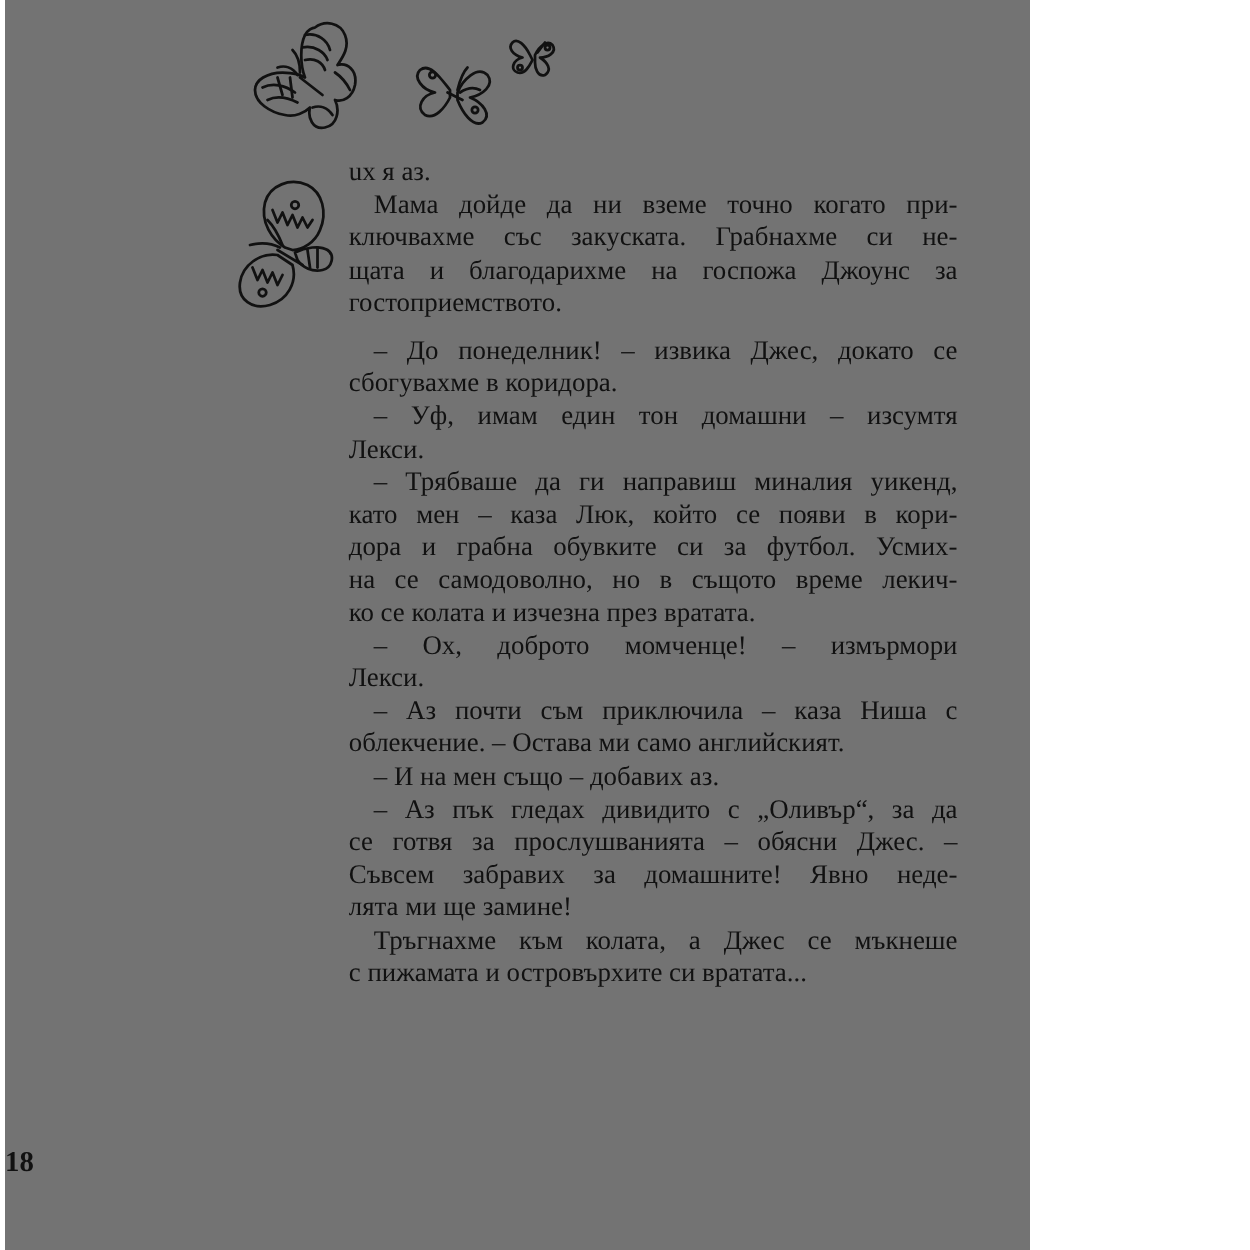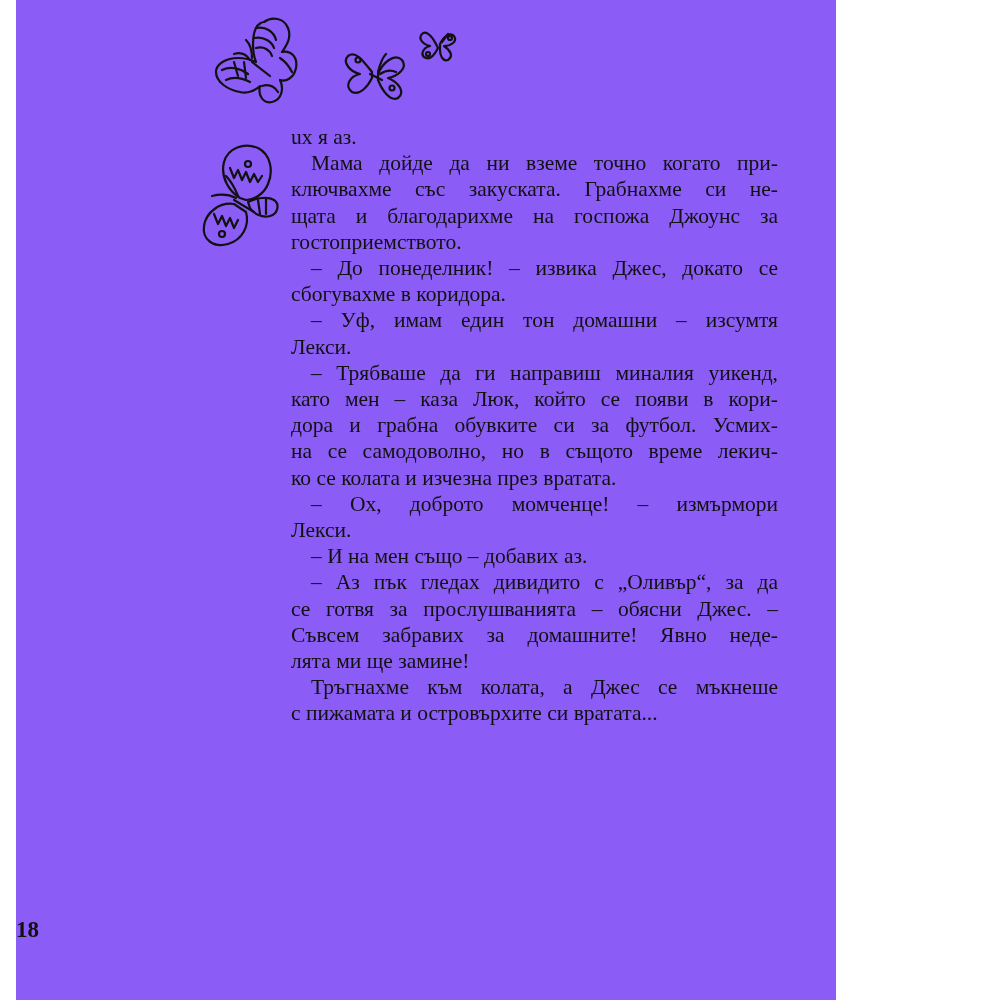--- a/index.html
+++ b/index.html
@@ -1,17 +1,17 @@
 <!DOCTYPE html>
 <html><head>
 <meta charset="utf-8">
 <style>
   html, body { margin:0; padding:0; background:#ffffff; }
   body { width:1000px; height:1000px; position:relative; overflow:hidden; }
-  .page { position:absolute; left:16px; top:0; width:820px; height:1000px; background:#8b5cf6; }
+  .page { position:absolute; left:4px; top:0; width:820px; height:1000px; background:#737373; }
   .text {
     position:absolute; left:275px; top:124px; width:487px;
     font-family: "Liberation Serif", "DejaVu Serif", serif;
     font-size:21.5px; line-height:26.2px; color:#111;
     text-align:justify;
   }
   .text p { margin:0; text-indent:0; }
   .text .line { display:block; white-space:nowrap; text-align-last:justify; }
   .text .line.last { text-align-last:left; }
   .pagenum {
@@ -78,37 +78,41 @@
       <p>
         <span class="line last">ux я аз.</span>
       </p>
       <p>
         <span class="line" style="text-indent: 20px;">Мама дойде да ни вземе точно когато при-</span>
         <span class="line">ключвахме със закуската. Грабнахме си не-</span>
         <span class="line">щата и благодарихме на госпожа Джоунс за</span>
         <span class="line last">гостоприемството.</span>
       </p>
       <p>
-        <span class="line" style="text-indent: 20px;">– До понеделник! – извика Джес, докато се</span>
+        <span class="line" style="text-indent: 20px; margin-top: 12px;">– До понеделник! – извика Джес, докато се</span>
         <span class="line last">сбогувахме в коридора.</span>
       </p>
       <p>
         <span class="line" style="text-indent: 20px;">– Уф, имам един тон домашни – изсумтя</span>
         <span class="line last">Лекси.</span>
       </p>
       <p>
         <span class="line" style="text-indent: 20px;">– Трябваше да ги направиш миналия уикенд,</span>
         <span class="line">като мен – каза Люк, който се появи в кори-</span>
         <span class="line">дора и грабна обувките си за футбол. Усмих-</span>
         <span class="line">на се самодоволно, но в същото време лекич-</span>
         <span class="line last">ко се колата и изчезна през вратата.</span>
       </p>
       <p>
         <span class="line" style="text-indent: 20px;">– Ох, доброто момченце! – измърмори</span>
         <span class="line last">Лекси.</span>
+      </p>
+      <p>
+        <span class="line" style="text-indent: 20px;">– Аз почти съм приключила – каза Ниша с</span>
+        <span class="line last">облекчение. – Остава ми само английският.</span>
       </p>
       <p>
         <span class="line last" style="text-indent: 20px;">– И на мен също – добавих аз.</span>
       </p>
       <p>
         <span class="line" style="text-indent: 20px;">– Аз пък гледах дивидито с „Оливър“, за да</span>
         <span class="line">се готвя за прослушванията – обясни Джес. –</span>
         <span class="line">Съвсем забравих за домашните! Явно неде-</span>
         <span class="line last">лята ми ще замине!</span>
       </p>

